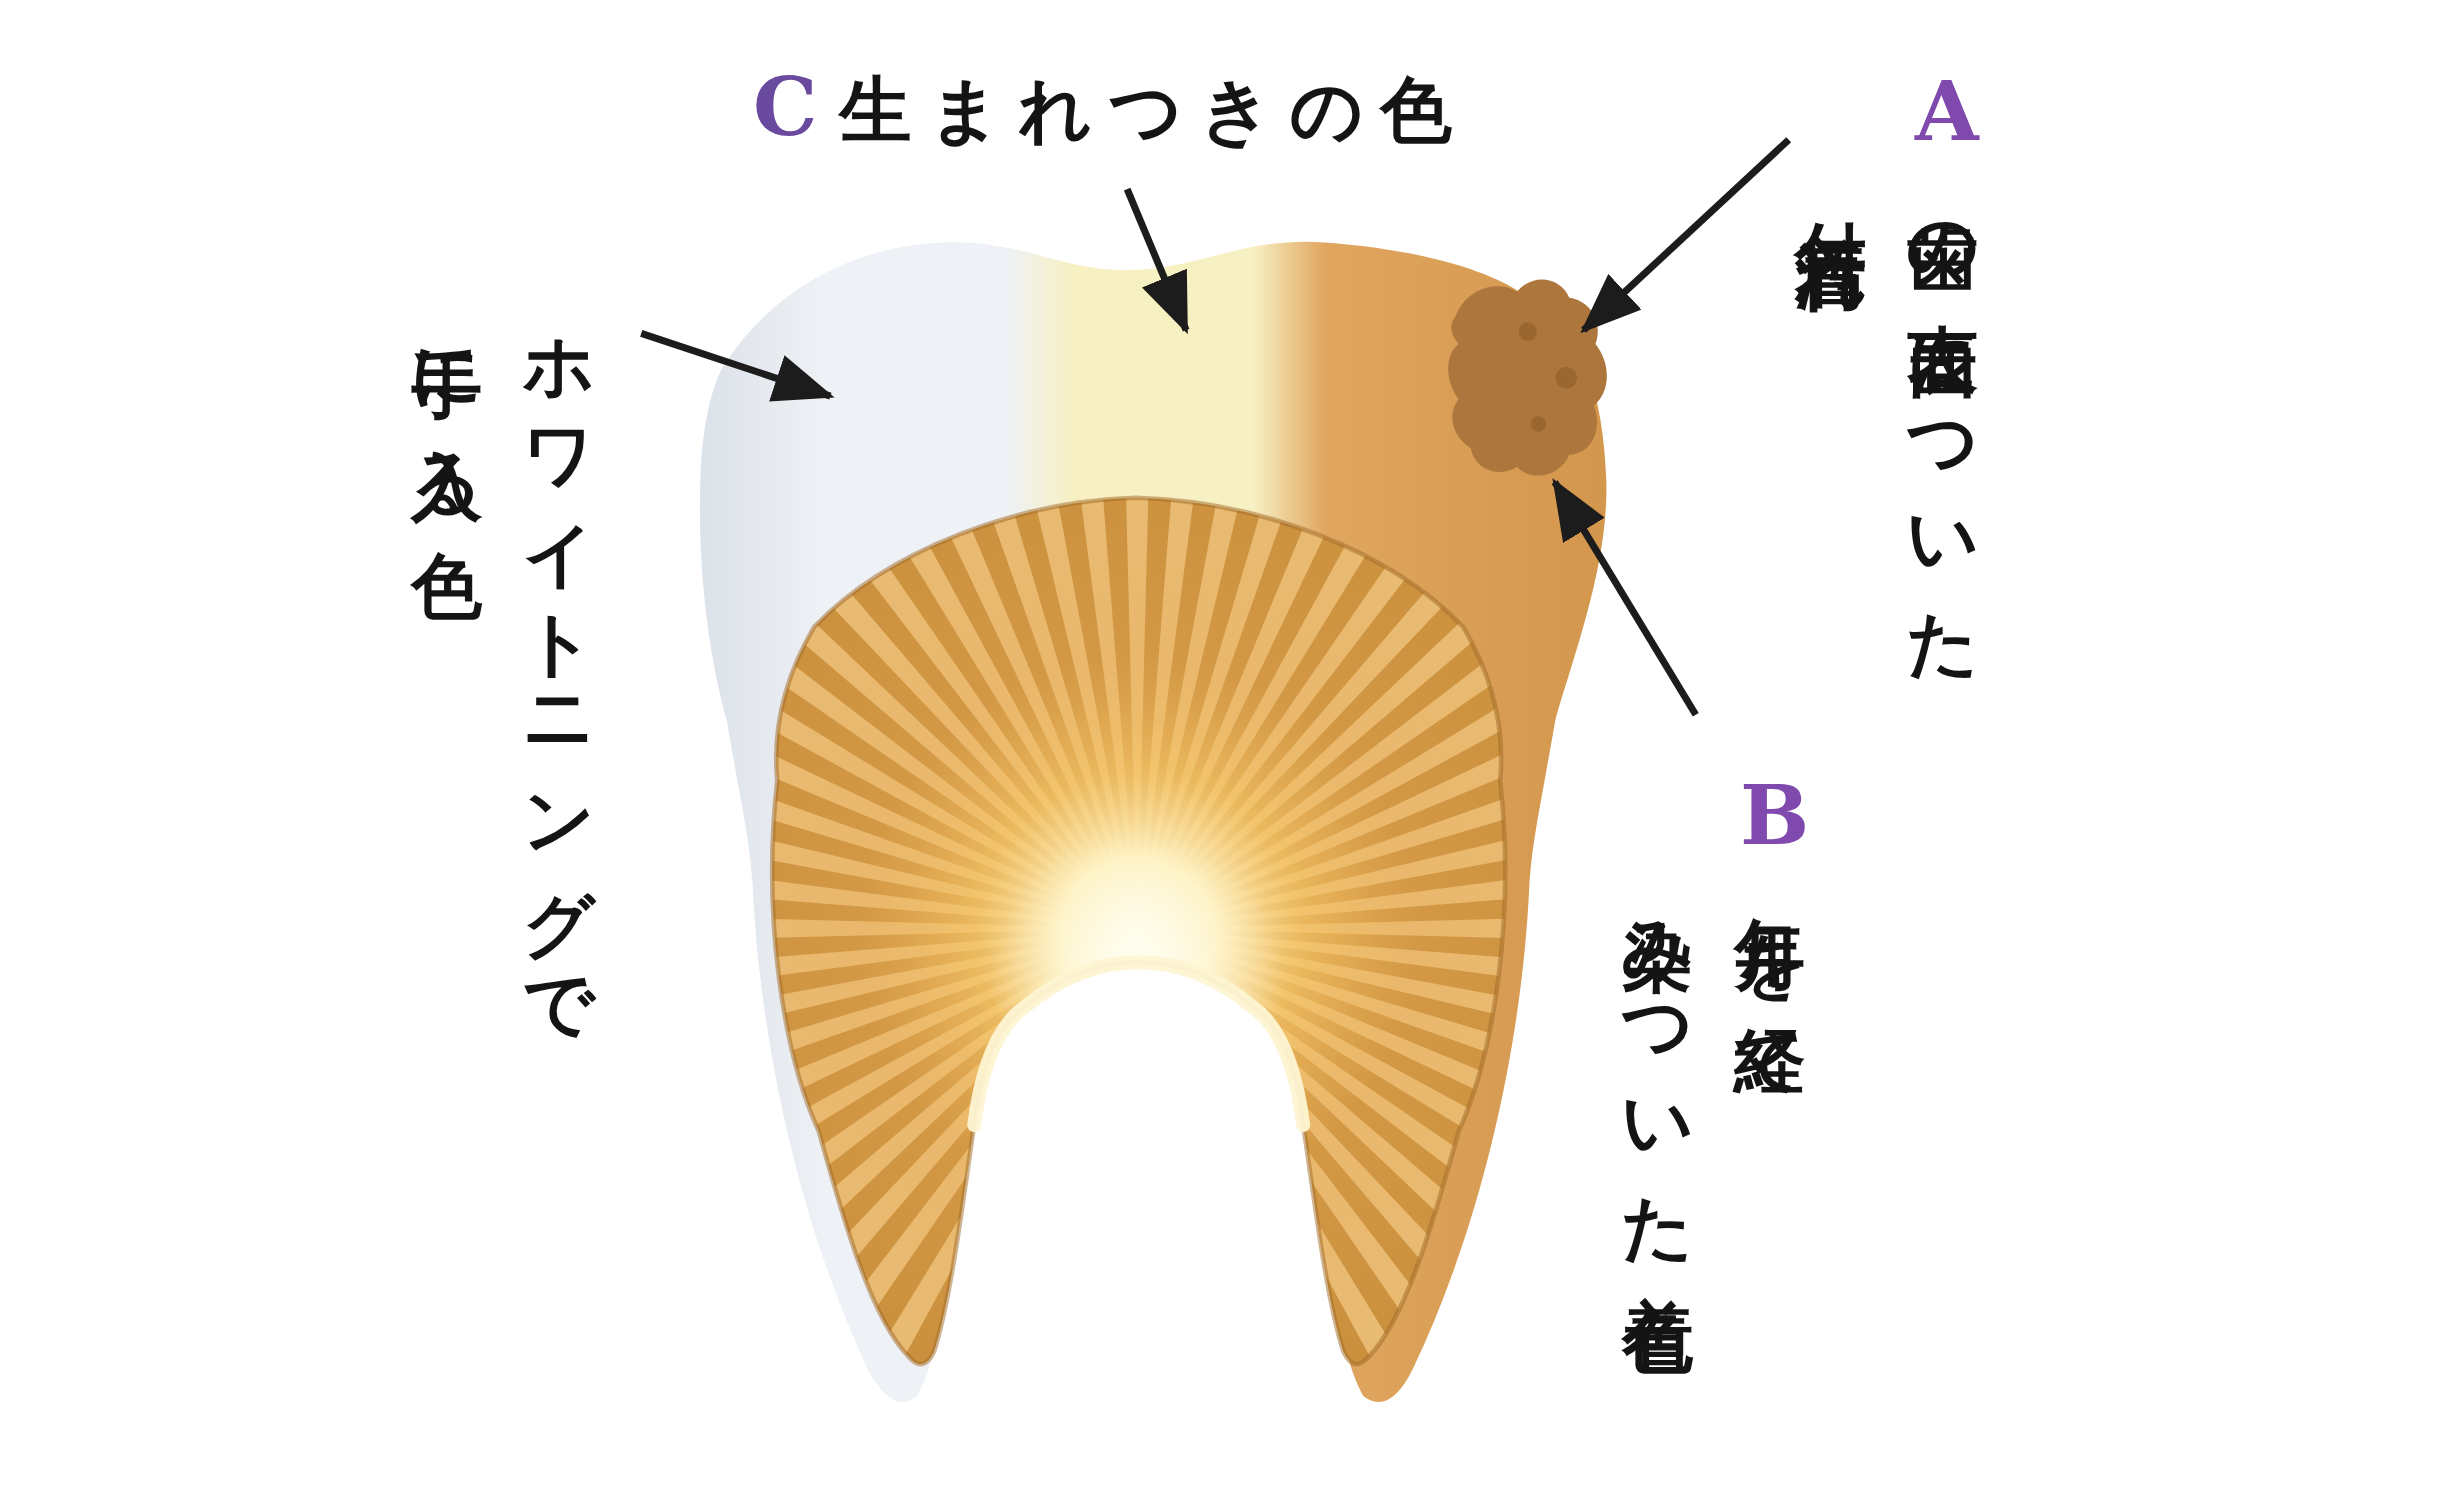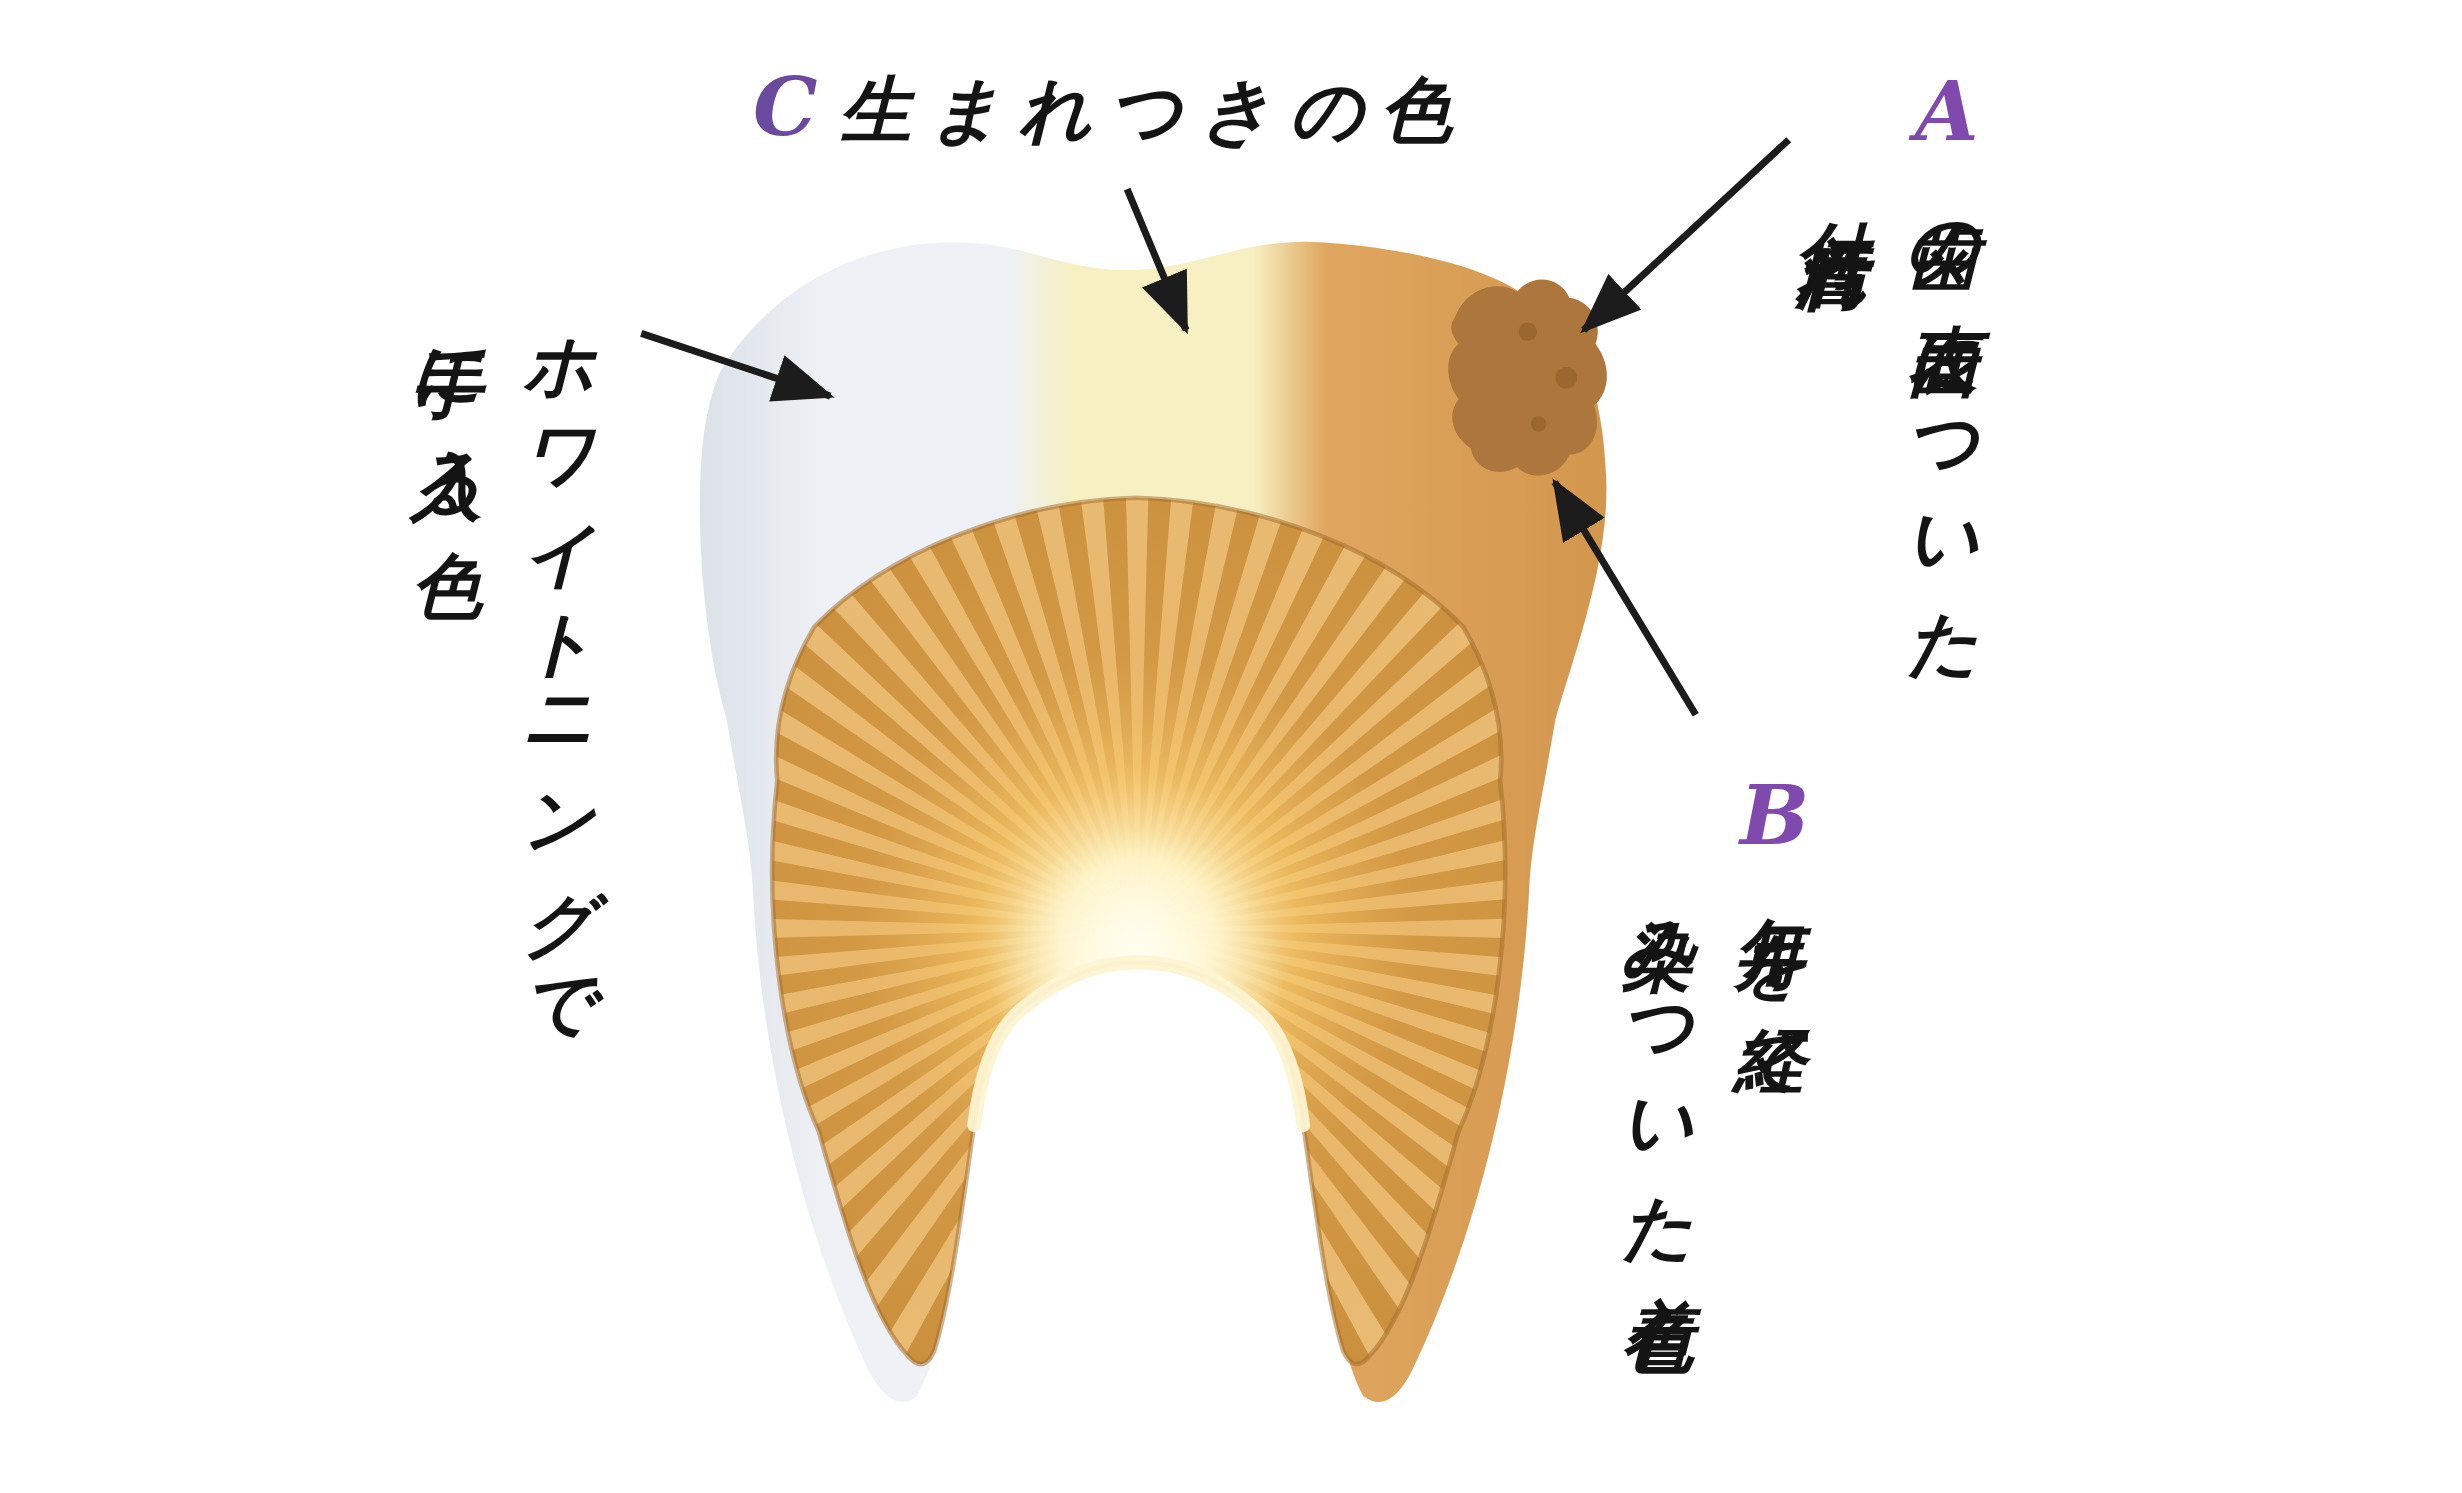--- a/index.html
+++ b/index.html
@@ -1,17 +1,17 @@
 <!DOCTYPE html>
 <html style="font-size:10.3px"><head>
 <meta charset="utf-8">
 <style>
   html,body{margin:0;padding:0;background:#ffffff;}
   body{font-family:"DejaVu Serif","Liberation Serif",serif;}
-  .canvas{position:relative;width:2176px;height:1493px;background:#ffffff;overflow:hidden;font-style:italic;}
+  .canvas{position:relative;width:2176px;height:1493px;background:#ffffff;overflow:hidden;}
 
   .tooth-svg{position:absolute;left:687px;top:224px;width:928px;height:1215px;}
   .arrows-svg{position:absolute;left:0;top:0;width:2462px;height:1493px;pointer-events:none;}
   .arrow-line{stroke:#1c1c1c;stroke-width:11px;}
 
   .hlabel{position:absolute;left:753px;top:59px;white-space:nowrap;color:#141414;font-weight:700;}
   .hlabel .letter{font-size:81px;color:#6a4a9e;margin-right:22px;}
   .hlabel .text{font-size:72px;letter-spacing:16.7px;}
 
   .letter-big{position:absolute;font-size:82px;font-weight:700;color:#8049ae;}

